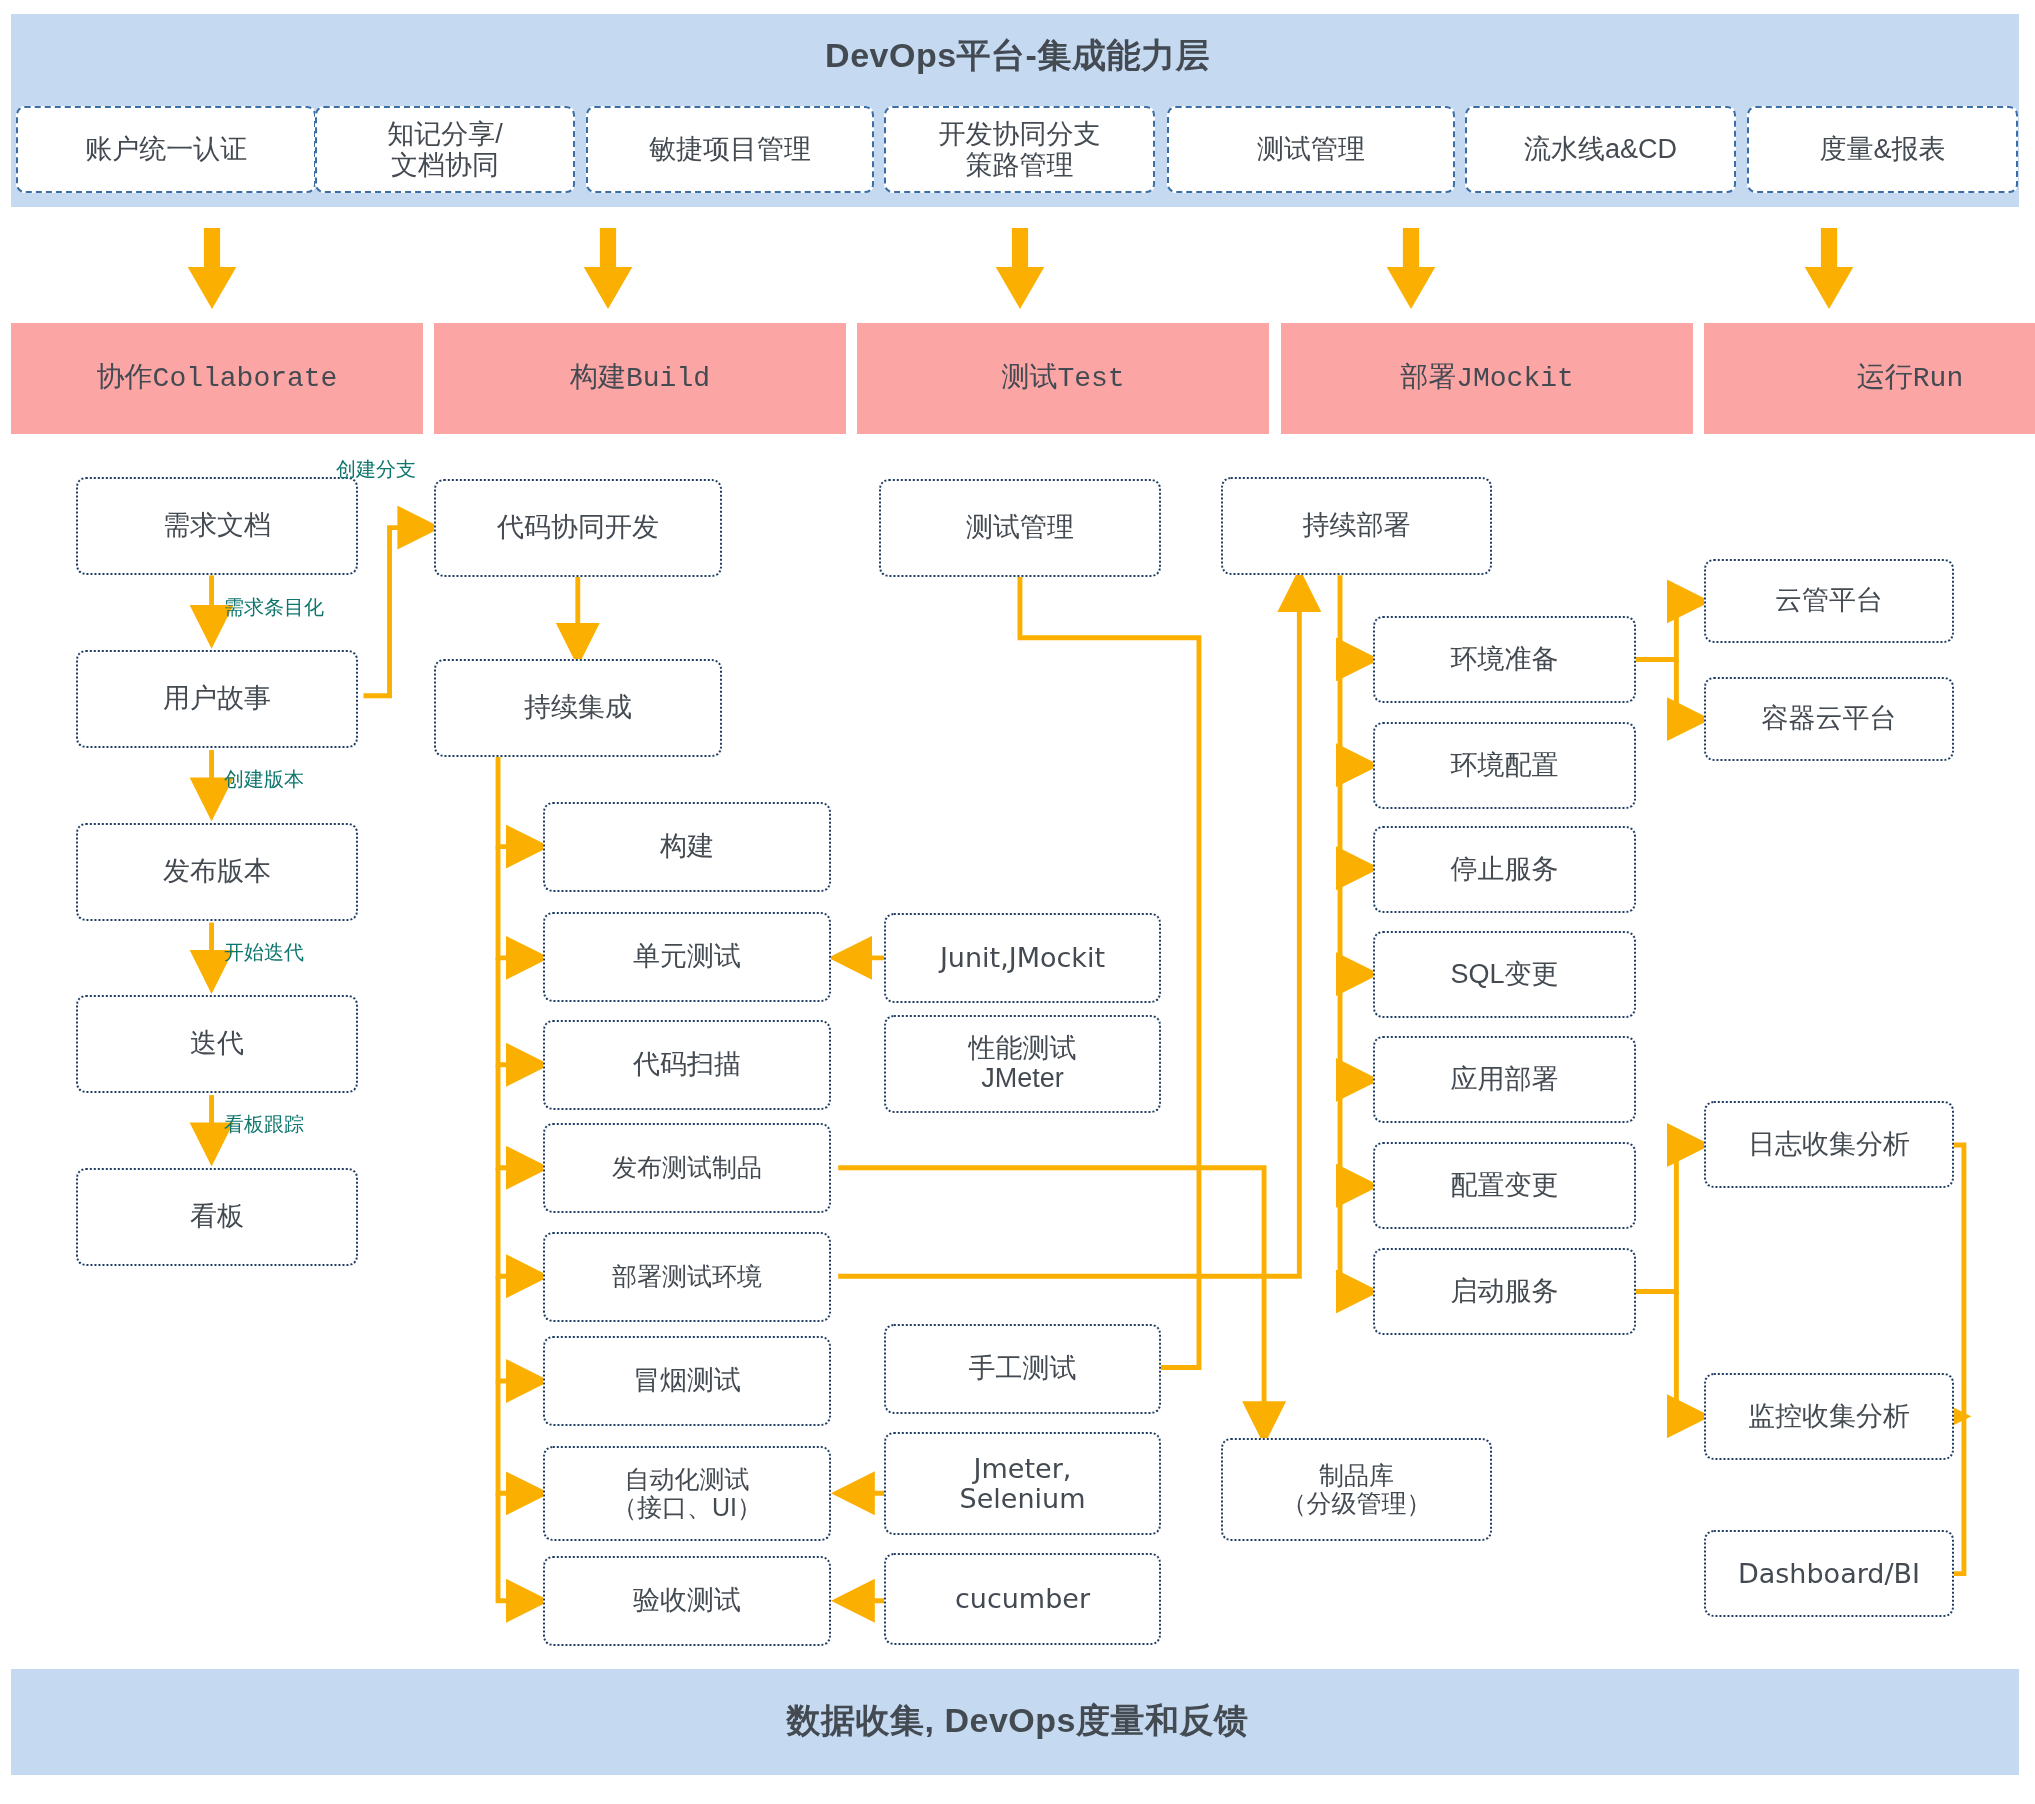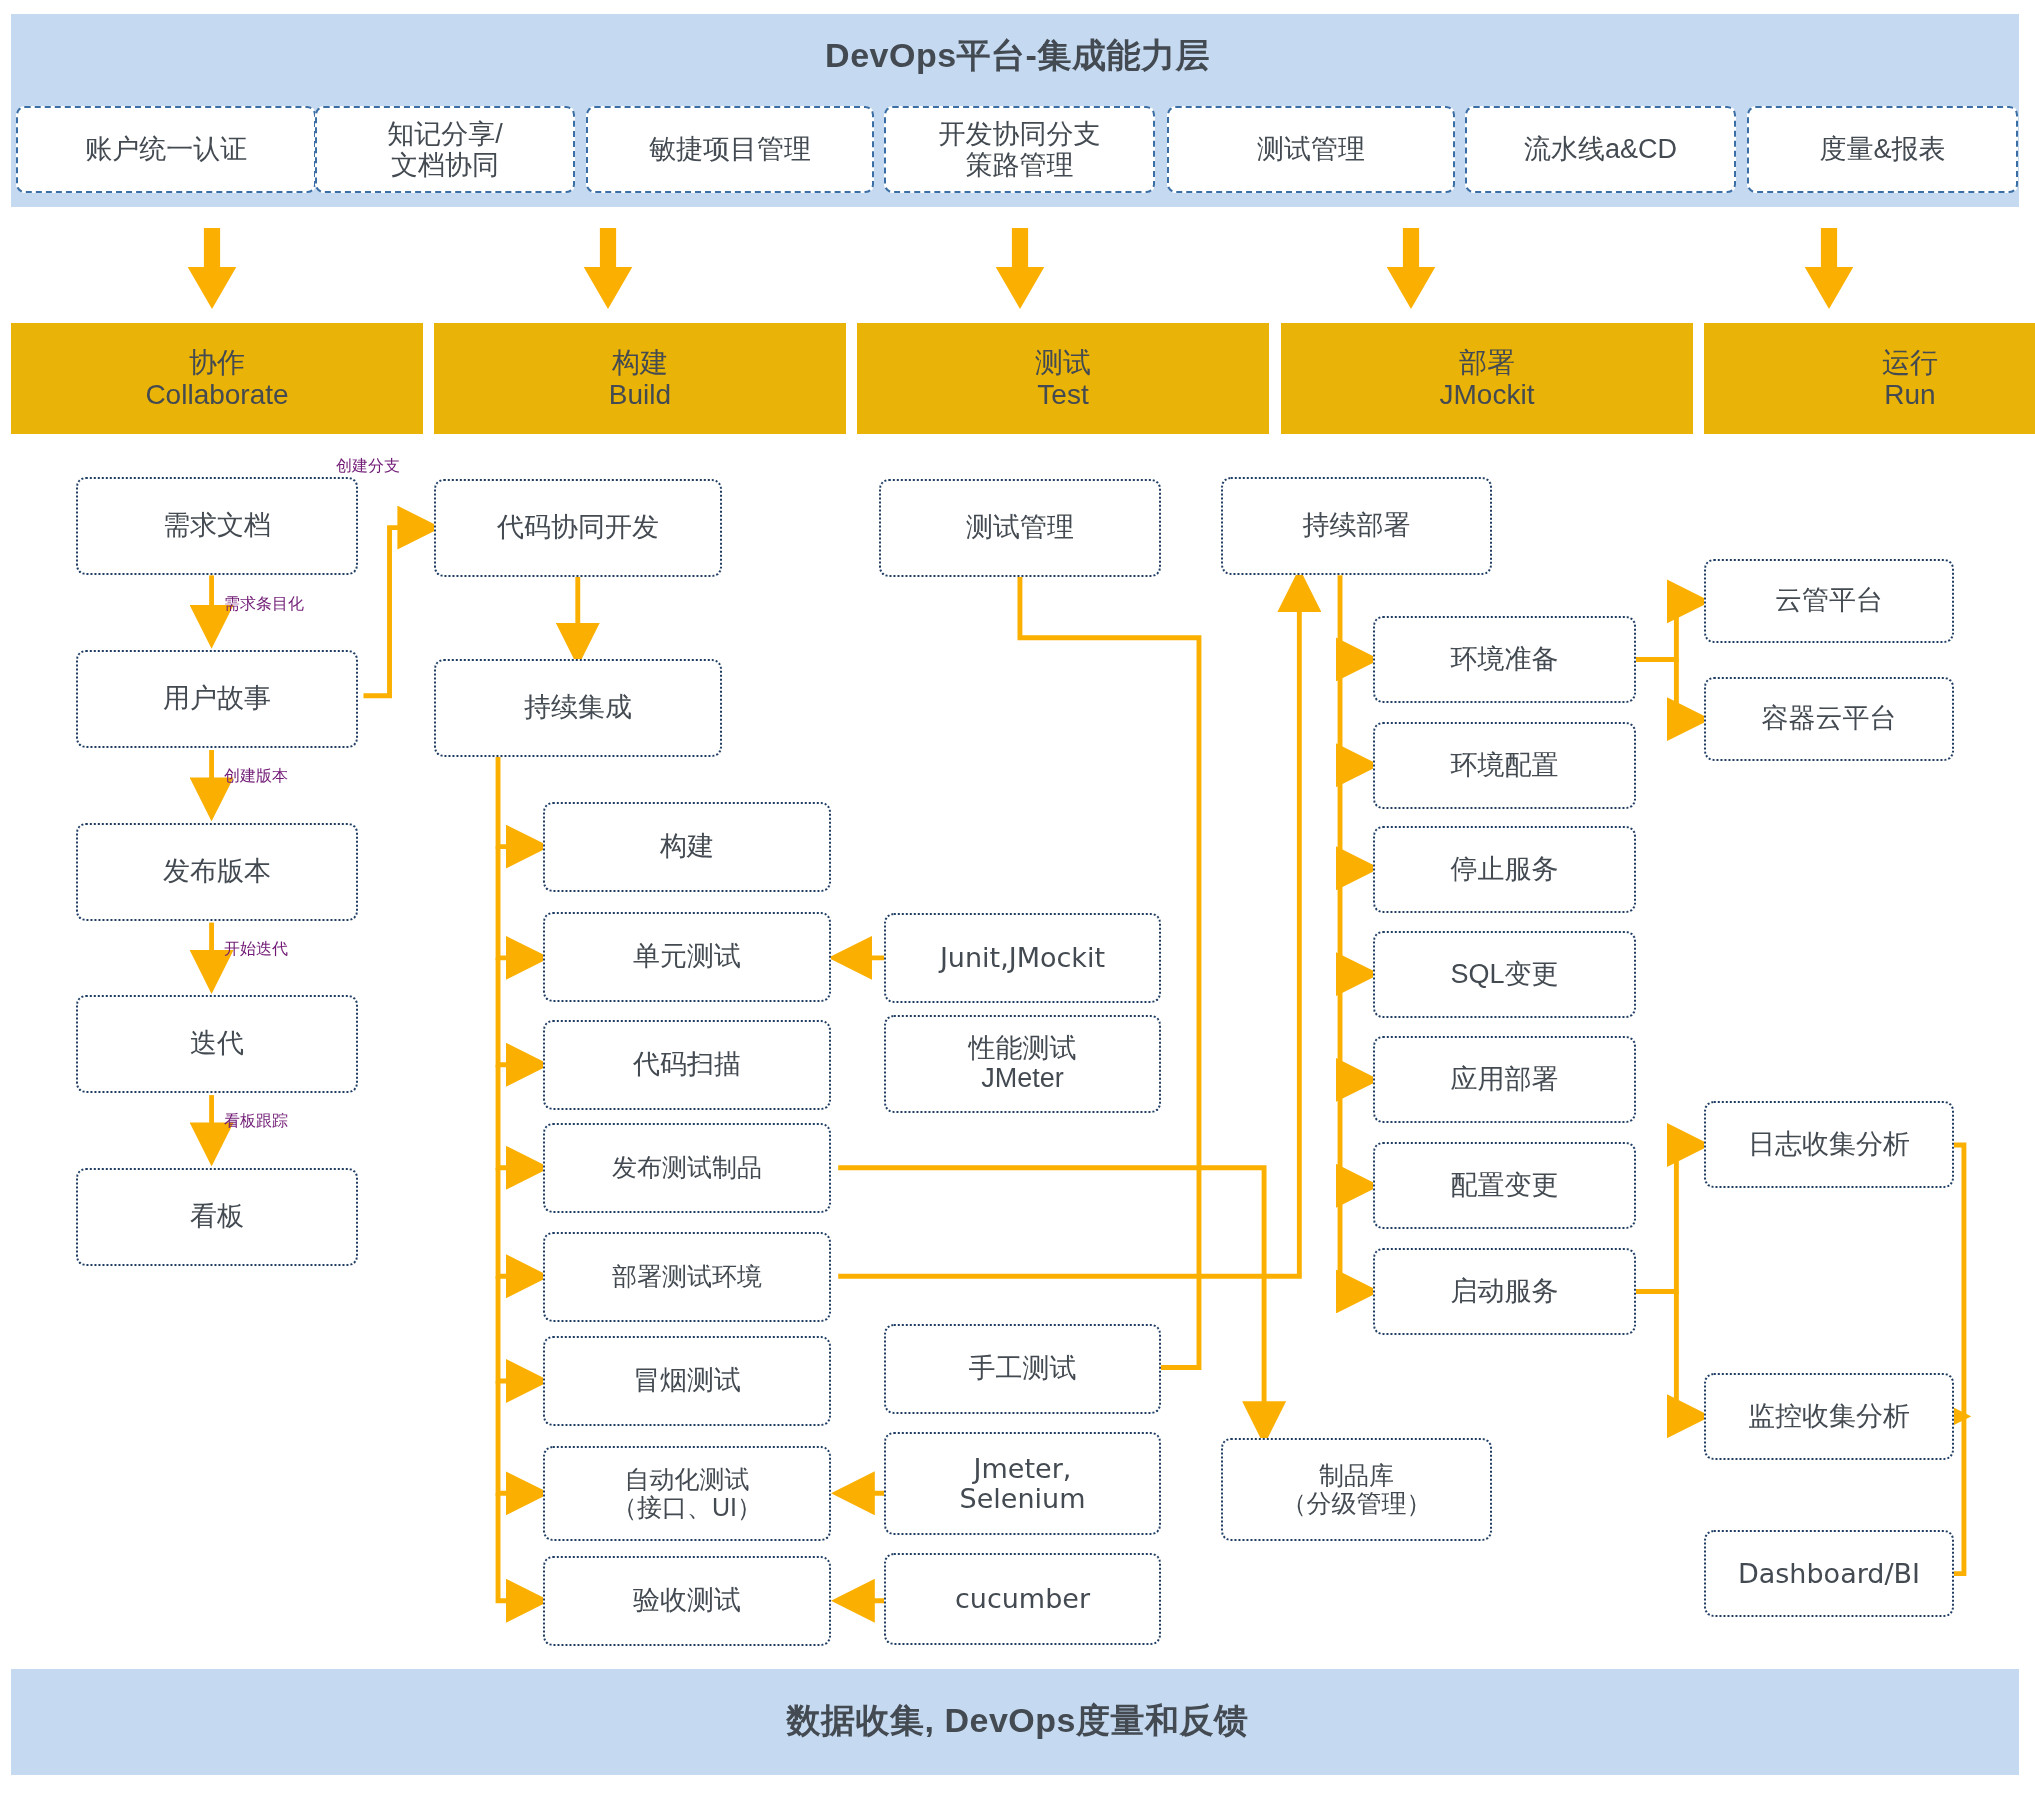--- a/index.html
+++ b/index.html
@@ -18,35 +18,35 @@
   .cap-box{position:absolute;top:106px;height:87px;background:#ffffff;
       border:2.2px dashed #3a6ea5;border-radius:8.7px;
       display:flex;align-items:center;justify-content:center;text-align:center;
       font-size:27px;line-height:1.12;color:#434a51;box-sizing:border-box;padding:2.2px 4.3px;}
 
   
   .down-arrow{position:absolute;width:60px;height:81px;}
 
   
   #stage-row{position:absolute;left:11px;top:323px;width:2008px;height:111px;}
-  .chev{position:absolute;top:0;height:111px;background:#eab308;
-      display:flex;flex-direction:column;align-items:center;justify-content:center;
-      color:#434a51;font-size:27px;line-height:1.14;}
+  .chev{position:absolute;top:0;height:111px;background:#fca5a5;
+      display:flex;flex-direction:row;align-items:center;justify-content:center;
+      color:#434a51;font-size:27px;line-height:1.14;font-family:Liberation Mono, monospace;}
   .chev .cn{font-size:28px;}
   .chev .en{font-size:28px;}
 
   
   .node{position:absolute;background:#fff;border:2.2px dotted #1f3d63;border-radius:9.8px;
       display:flex;align-items:center;justify-content:center;text-align:center;
       box-sizing:border-box;font-size:27px;line-height:1.1;color:#434a51;padding:1.1px 3.3px;}
   .node.small{font-size:25px;}
   .node.lat{font-family:"DejaVu Sans",sans-serif;}
 
   
-  .elabel{position:absolute;font-size:16px;color:#701a75;white-space:nowrap;}
+  .elabel{position:absolute;font-size:20px;color:#0f766e;white-space:nowrap;}
 
   
   #bottom-band{left:11px;top:1669px;width:2008px;height:106px;}
   #bottom-title{top:1698px;font-size:34px;}
 
   svg#wires{position:absolute;left:0;top:0;width:2035px;height:1805px;pointer-events:none;}
 </style>
 </head>
 <body>
 

